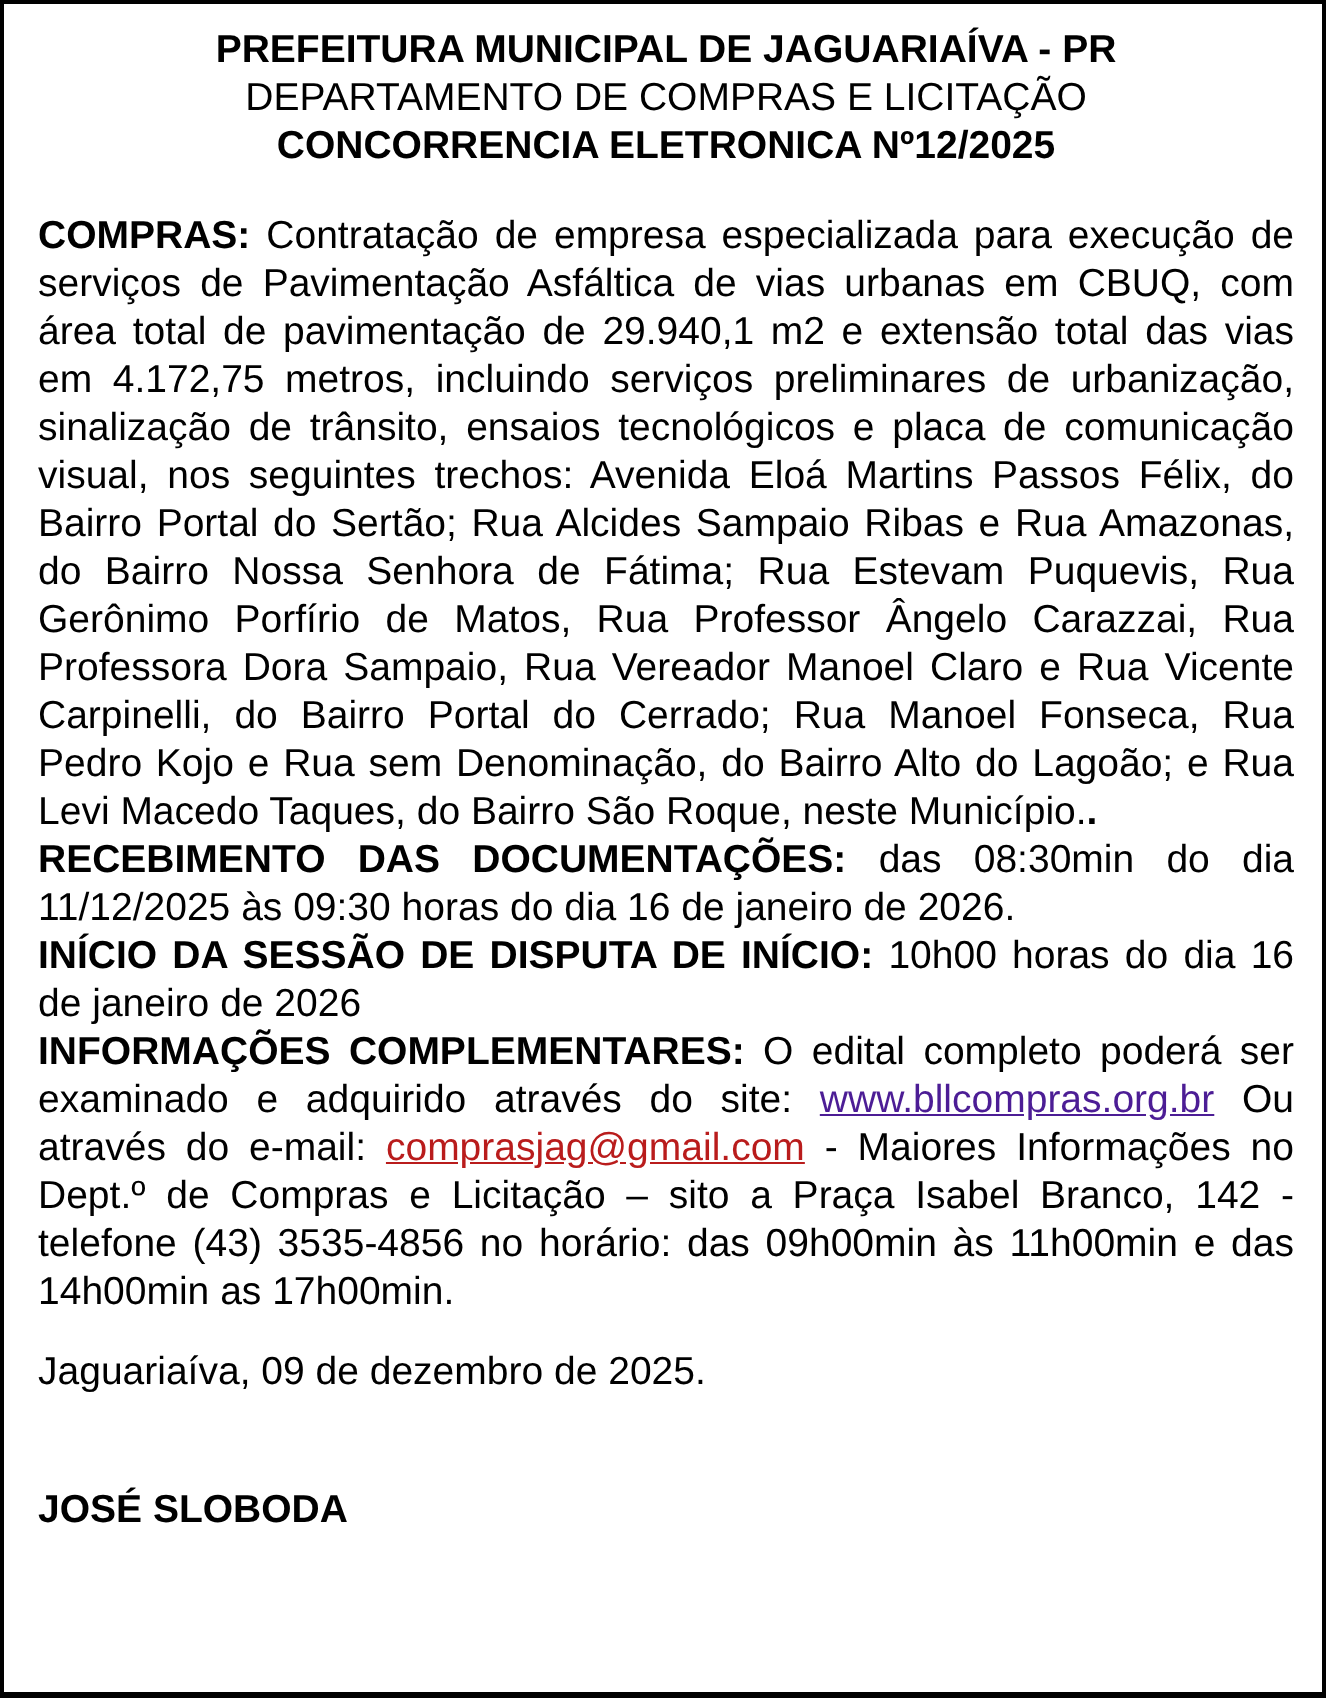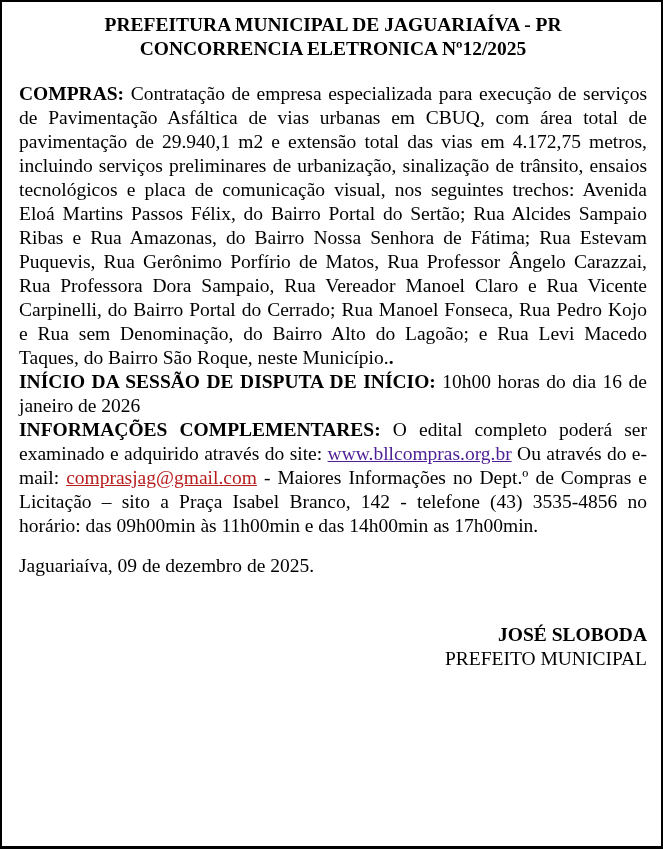--- a/index.html
+++ b/index.html
@@ -10,21 +10,21 @@
   }
   .page {
     position: relative;
     width: 663px;
     height: 849px;
     box-sizing: border-box;
     background: #ffffff;
     border: 2px solid #000000;
     border-bottom-width: 3px;
     padding: 11px 14px 0 17px;
-    font-family: Liberation Serif, serif;
+    font-family: Liberation Sans, sans-serif;
     font-size: 19.5px;
     line-height: 24px;
     color: #000000;
     overflow: hidden;
   }
   .header {
     text-align: center;
     margin: 0 0 21px 0;
   }
   .header div {
@@ -44,50 +44,52 @@
   a.doc-link {
     text-decoration: underline;
     cursor: pointer;
   }
   .date-line {
     margin: 16px 0 0 0;
     text-align: left;
   }
   .signature {
     margin-top: 45px;
-    text-align: right;
+    text-align: left;
   }
   .sig-name {
     font-weight: bold;
   }
 </style>
 </head>
 <body>
 
 <div class="page">
 
   <div class="header">
     <div class="hbold">PREFEITURA MUNICIPAL DE JAGUARIAÍVA - PR</div>
+    <div>DEPARTAMENTO DE COMPRAS E LICITAÇÃO</div>
     <div class="hbold">CONCORRENCIA ELETRONICA Nº12/2025</div>
   </div>
 
   <p class="body-par"><b>COMPRAS:</b>
     <span>Contratação de empresa especializada para execução de serviços de Pavimentação Asfáltica de vias urbanas em CBUQ, com área total de pavimentação de 29.940,1 m2 e extensão total das vias em 4.172,75 metros, incluindo serviços preliminares de urbanização, sinalização de trânsito, ensaios tecnológicos e placa de comunicação visual, nos seguintes trechos: Avenida Eloá Martins Passos Félix, do Bairro Portal do Sertão; Rua Alcides Sampaio Ribas e Rua Amazonas, do Bairro Nossa Senhora de Fátima; Rua Estevam Puquevis, Rua Gerônimo Porfírio de Matos, Rua Professor Ângelo Carazzai, Rua Professora Dora Sampaio, Rua Vereador Manoel Claro e Rua Vicente Carpinelli, do Bairro Portal do Cerrado; Rua Manoel Fonseca, Rua Pedro Kojo e Rua sem Denominação, do Bairro Alto do Lagoão; e Rua Levi Macedo Taques, do Bairro São Roque, neste Município.</span><b>.</b></p>
 
+  <p class="body-par"><b>RECEBIMENTO DAS DOCUMENTAÇÕES:</b>
+    <span>das 08:30min do dia 11/12/2025 às 09:30 horas do dia 16 de janeiro de 2026.</span></p>
 
   <p class="body-par"><b>INÍCIO DA SESSÃO DE DISPUTA DE INÍCIO:</b>
     <span>10h00 horas do dia 16 de janeiro de 2026</span></p>
 
   <p class="body-par"><b>INFORMAÇÕES COMPLEMENTARES:</b>
     <span>O edital completo poderá ser examinado e adquirido através do site:</span>
     <a class="doc-link" style="color: #4c1d95;">www.bllcompras.org.br</a>
     <span>Ou através do e-mail:</span>
     <a class="doc-link" style="color: #b91c1c;">comprasjag@gmail.com</a>
     <span>- Maiores Informações no Dept.º de Compras e Licitação – sito a Praça Isabel Branco, 142 - telefone (43) 3535-4856 no horário: das 09h00min às 11h00min e das 14h00min as 17h00min.</span></p>
 
   <p class="date-line">Jaguariaíva, 09 de dezembro de 2025.</p>
 
   <div class="signature">
     <div class="sig-name">JOSÉ SLOBODA</div>
-    <div>PREFEITO MUNICIPAL</div>
   </div>
 
 </div>
 
 </body></html>

